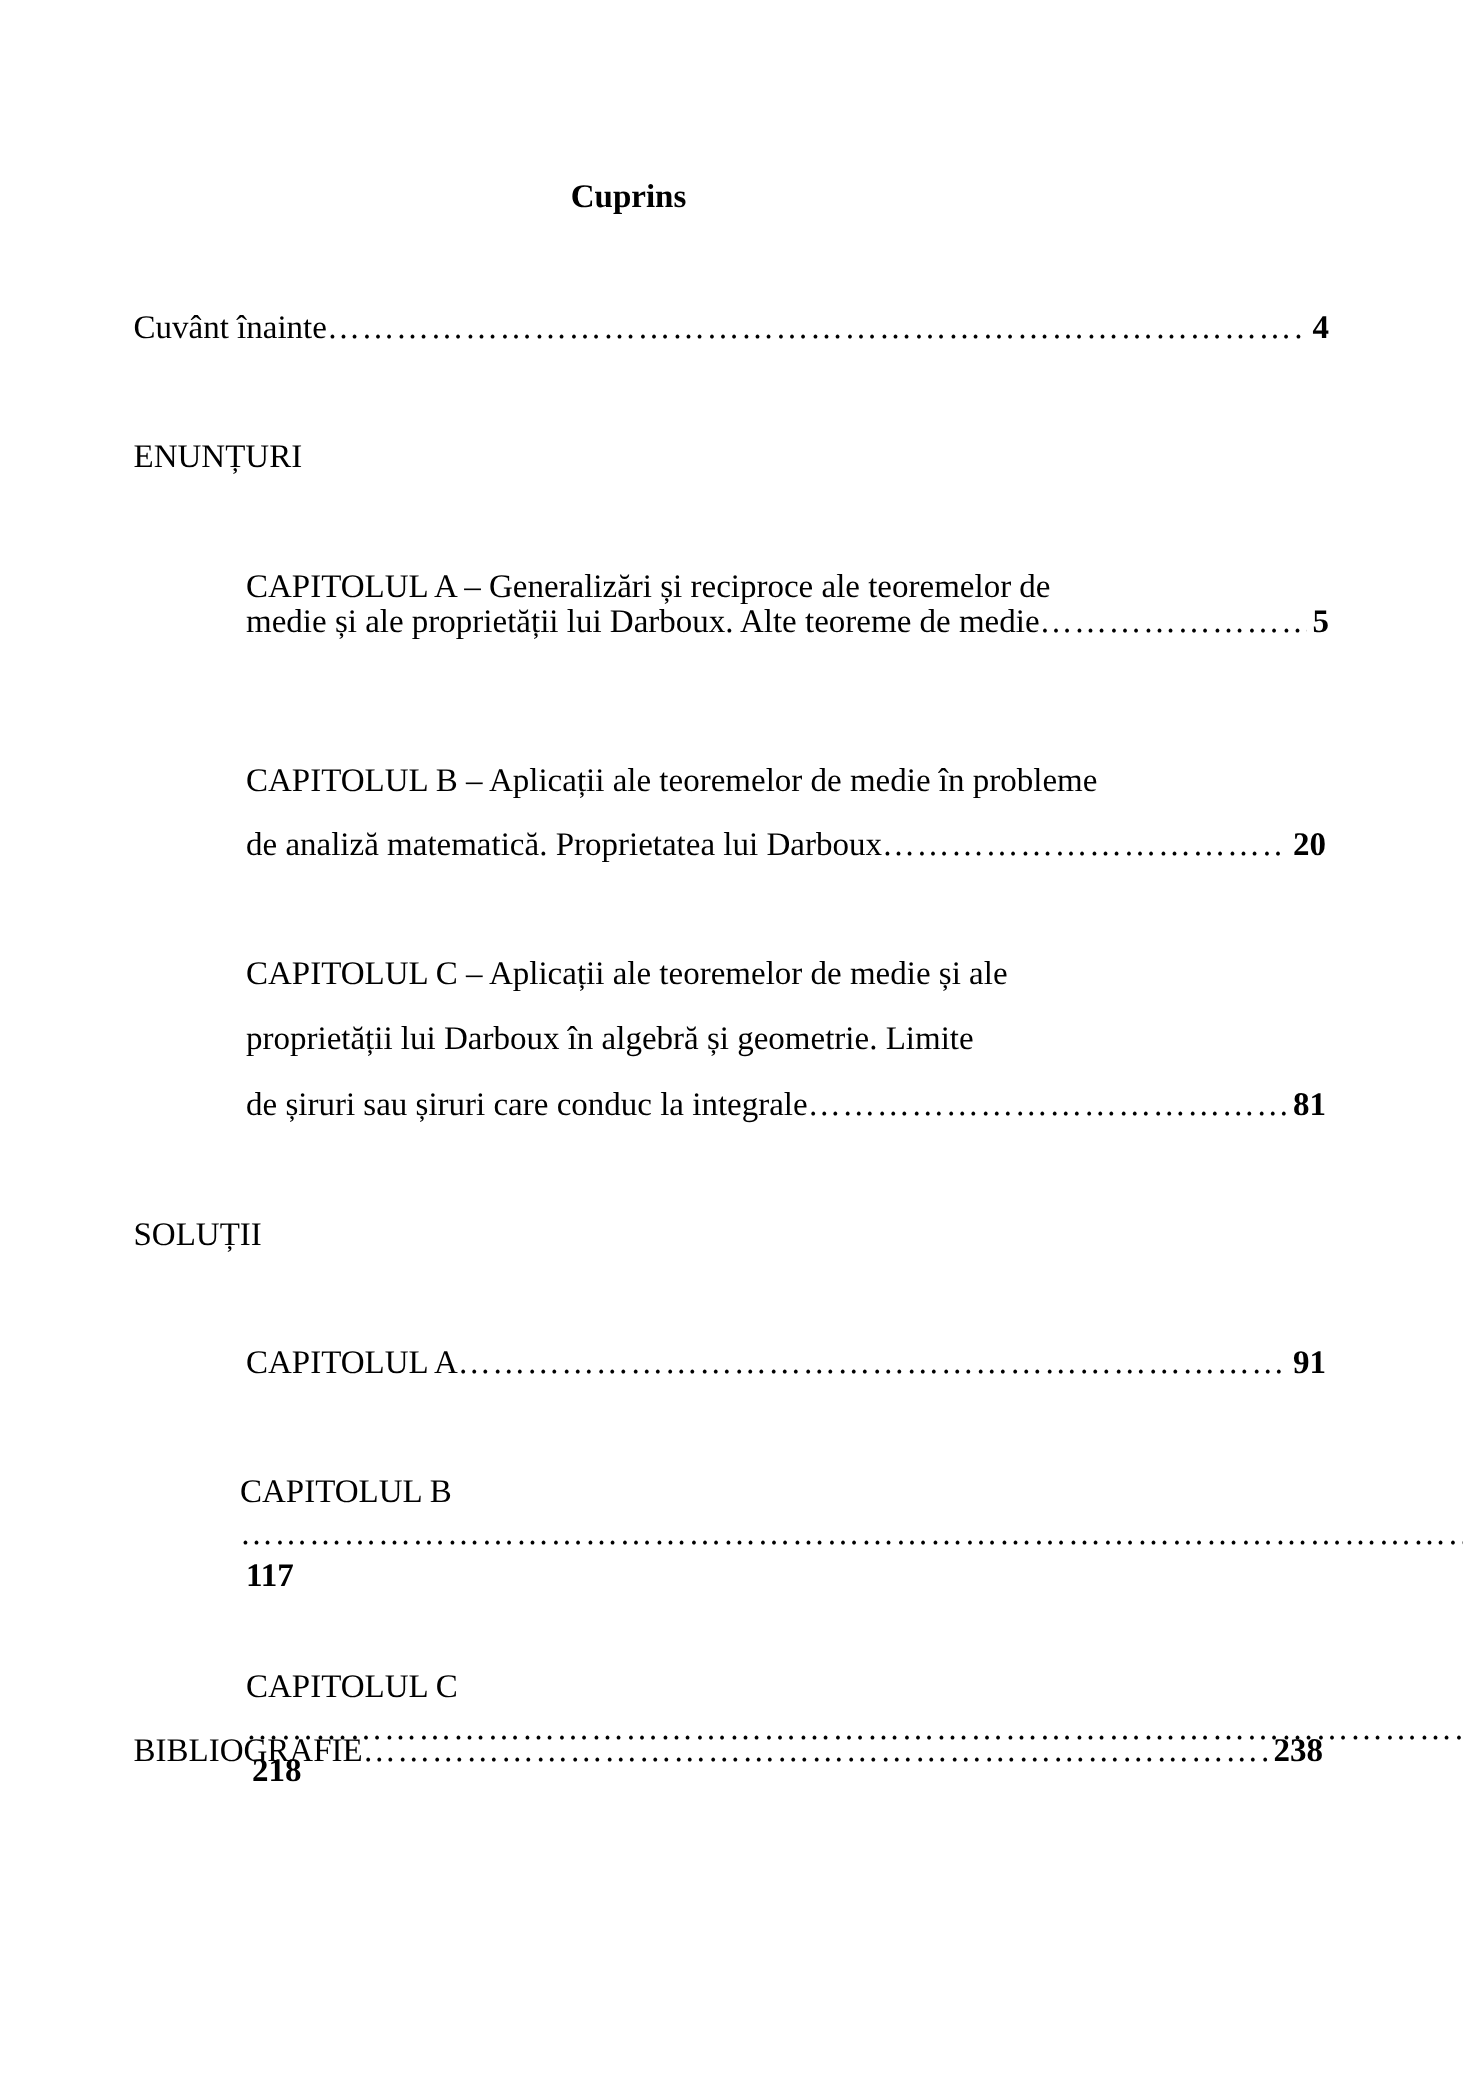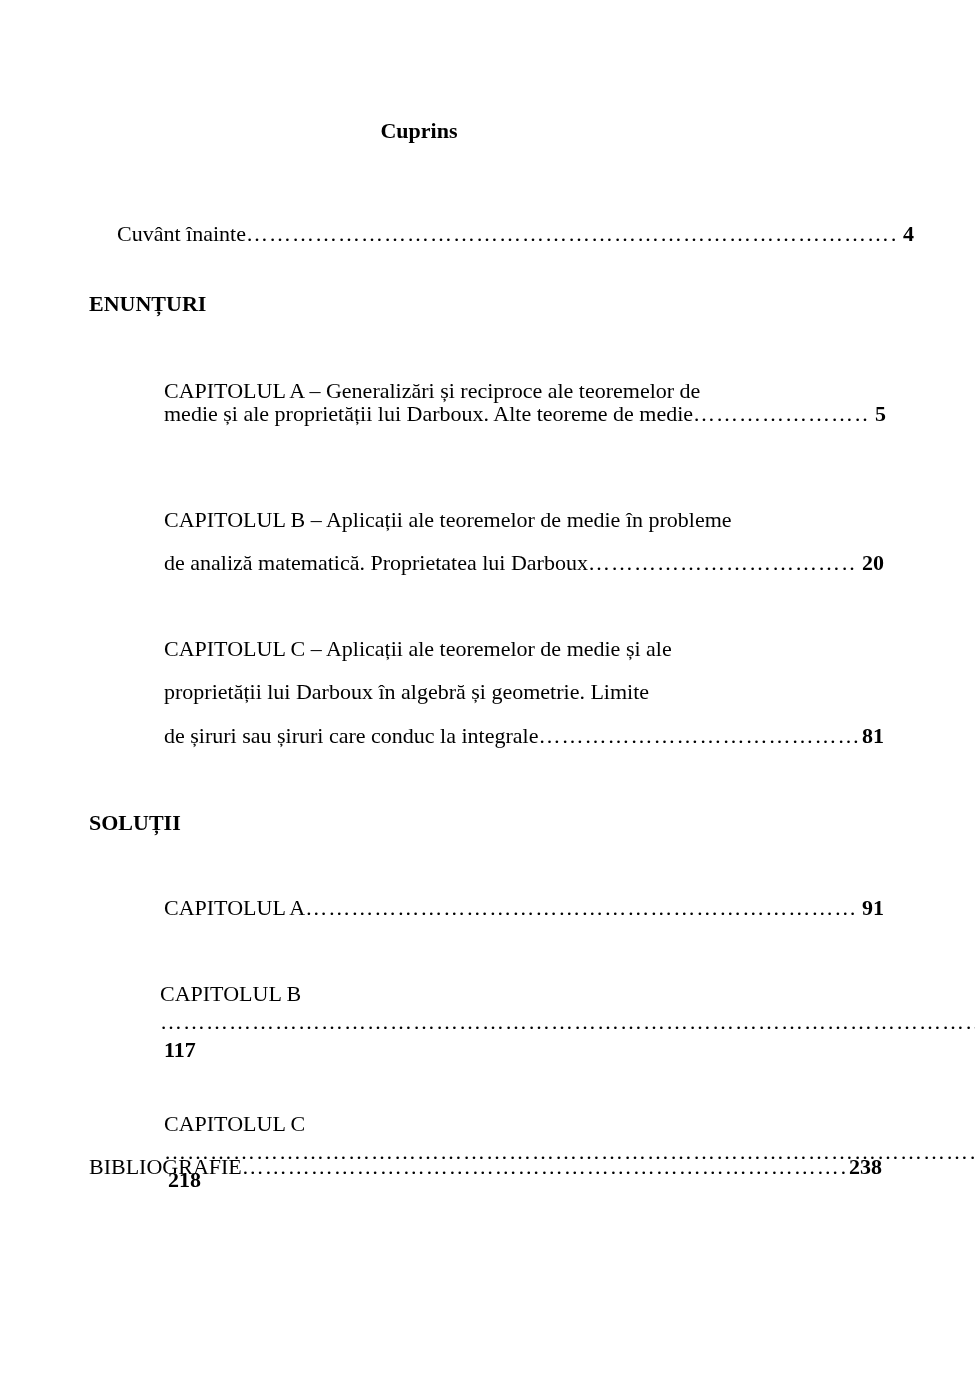--- a/index.html
+++ b/index.html
@@ -1,34 +1,34 @@
 <!DOCTYPE html>
 <html><head>
   <meta charset="utf-8">
   <style>
     html, body { margin: 0; padding: 0; background: #ffffff; }
     body { width: 975px; height: 1388px; position: relative; overflow: hidden;
            font-family: "Liberation Serif", serif; color: #000; font-size: 22px; }
     .title { position: absolute; top: 118px; left: 0; width: 838px; text-align: center;
              font-weight: bold; font-size: 22px; }
     .line { position: absolute; white-space: nowrap; line-height: 28px; }
-    .left { left: 89px; font-weight: bold; }
+    .left { left: 89px; }
     .indent { left: 164px; }
     .toc-row { position: absolute; display: flex; align-items: baseline; line-height: 28px; white-space: nowrap; }
     .toc-row .txt { flex: 0 0 auto; }
     .toc-row .dots { flex: 1 1 auto; overflow: hidden; letter-spacing: 1px; }
     .toc-row .dots::before { content: "……………………………………………………………………………………………………………………"; }
     .toc-row .pg { flex: 0 0 auto; font-weight: bold; padding-left: 4px; }
   </style>
 </head>
 <body>
 
 <div class="title">Cuprins</div>
 
-<div class="toc-row" style="top:220px; left:89px; width:797px;margin-left:28px;">
+<div class="toc-row" style="top:204px; left:89px; width:797px;">
   <span class="txt">Cuvânt înainte</span>
   <span class="dots"></span>
   <span class="pg">4</span>
 </div>
 
 <div class="line left" style="top:290px;">ENUNȚURI</div>
 
 <div class="line indent" style="top:377px;">CAPITOLUL A – Generalizări și reciproce ale teoremelor de</div>
 <div class="toc-row" style="top:400px; left:164px; width:722px;">
   <span class="txt">medie și ale proprietății lui Darboux. Alte teoreme de medie</span>

